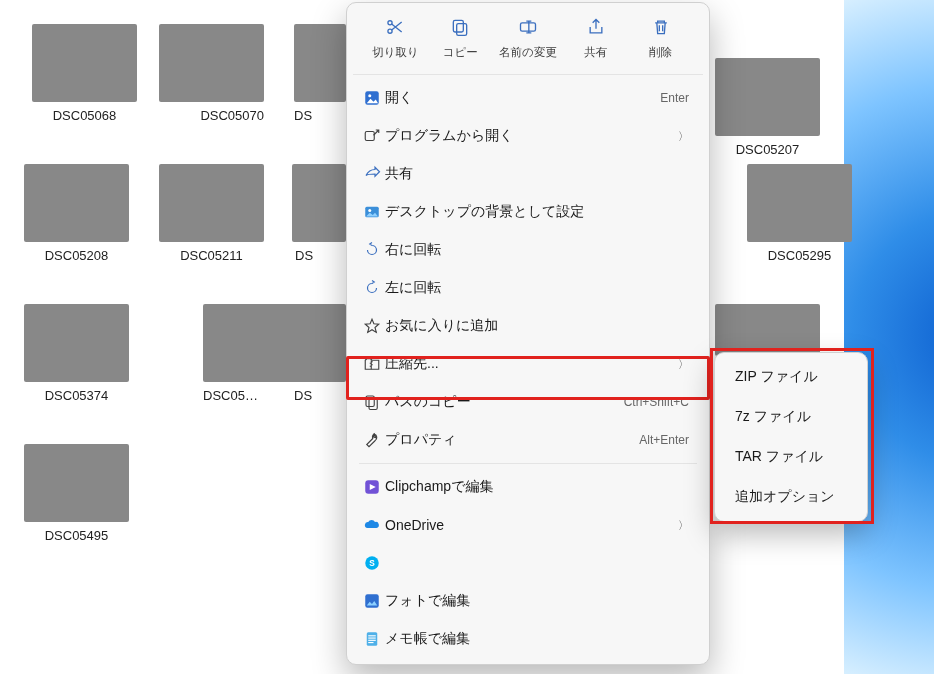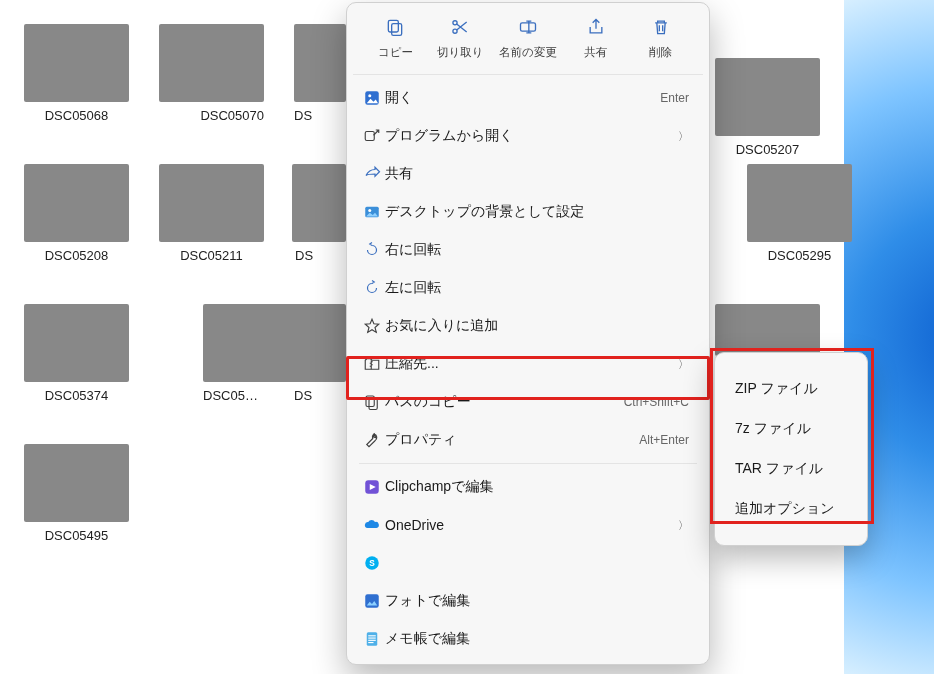--- a/index.html
+++ b/index.html
@@ -122,41 +122,41 @@
 
   
   .sub {
     position: absolute;
     left: 714px; top: 352px;
     width: 154px;
     background: #f7f7f7;
     border: 1px solid #d0d0d0;
     border-radius: 10px;
     box-shadow: 0 12px 30px rgba(0,0,0,.28);
-    padding: 16px 6px;
+    padding: 4px 6px;
   }
   .sub .mi { height: 40px; font-size: 14px; padding: 0 14px; gap: 0; }
   .hl-sub {
     position: absolute;
     left: 710px; top: 348px;
     width: 164px; height: 176px;
     border: 3px solid #e1221e;
     pointer-events: none;
   }
 
   .stroke { fill: none; stroke: #3b6fbf; stroke-width: 1.6; }
   .stroke-dk { fill: none; stroke: #404040; stroke-width: 1.5; }
 </style>
 </head>
 <body>
 
 <div class="wallpaper-edge"></div>
 <div class="explorer-bg"></div>
 
-<div class="thumb" style="left:24px; top:24px;">
+<div class="thumb" style="left:32px; top:24px;">
   <div class="img p-street1"></div>
   <div class="cap">DSC05068</div>
 </div>
 <div class="thumb" style="left:159px; top:24px;text-align:right;">
   <div class="img p-street2"></div>
   <div class="cap">DSC05070</div>
 </div>
 <div class="thumb" style="left:294px; top:24px; width:52px;">
   <div class="img p-night" style="width:52px;"></div>
   <div class="cap" style="text-align:left;">DS</div>
@@ -199,34 +199,34 @@
   <div class="img p-street1" style="height:52px;"></div>
 </div>
 
 <div class="thumb" style="left:24px; top:444px;">
   <div class="img p-scoot"></div>
   <div class="cap">DSC05495</div>
 </div>
 
 <div class="ctx">
   <div class="topbar">
-    <div class="topbtn">
-      <span><svg viewBox="0 0 24 24">
-            <rect class="stroke" x="4" y="4" width="12" height="14" rx="2"></rect>
-            <rect class="stroke" x="8" y="8" width="12" height="14" rx="2"></rect>
-          </svg></span>
-      <span>コピー</span>
-    </div>
     <div class="topbtn">
       <span><svg viewBox="0 0 24 24">
             <circle class="stroke" cx="6" cy="7" r="2.5"></circle>
             <circle class="stroke" cx="6" cy="17" r="2.5"></circle>
             <path class="stroke" d="M8 8.5 L20 18 M8 15.5 L20 6"></path>
           </svg></span>
       <span>切り取り</span>
+    </div>
+    <div class="topbtn">
+      <span><svg viewBox="0 0 24 24">
+            <rect class="stroke" x="4" y="4" width="12" height="14" rx="2"></rect>
+            <rect class="stroke" x="8" y="8" width="12" height="14" rx="2"></rect>
+          </svg></span>
+      <span>コピー</span>
     </div>
     <div class="topbtn">
       <span><svg viewBox="0 0 24 24">
             <rect class="stroke" x="3" y="7" width="18" height="10" rx="2"></rect>
             <path class="stroke" d="M13 5 v14 M10 5 h6 M10 19 h6"></path>
           </svg></span>
       <span>名前の変更</span>
     </div>
     <div class="topbtn">
       <span><svg viewBox="0 0 24 24">

